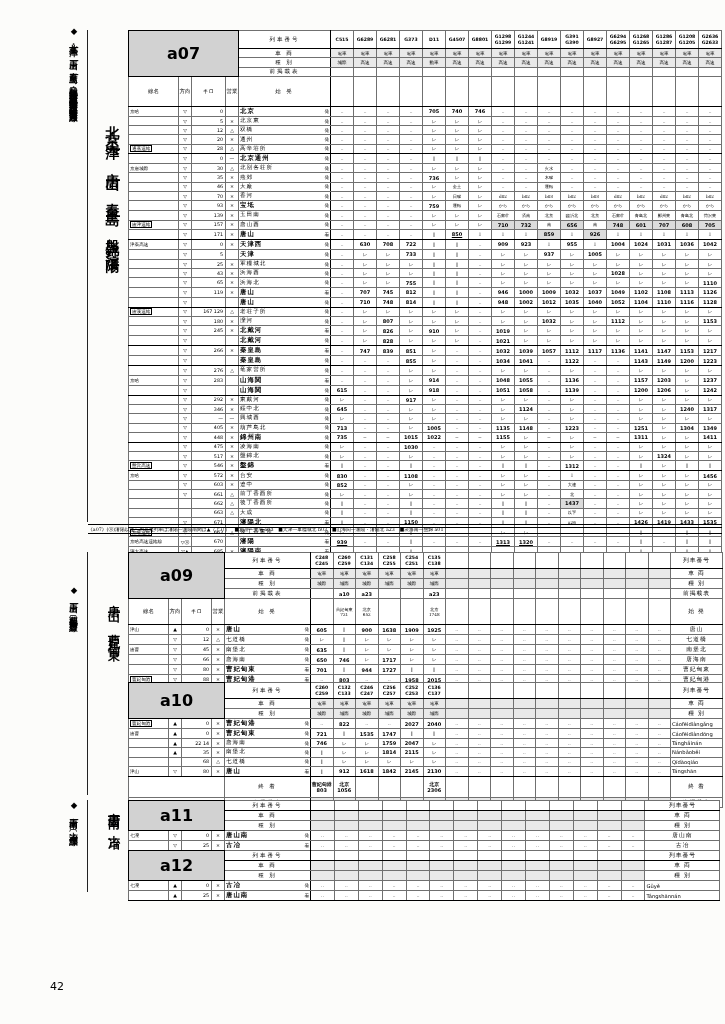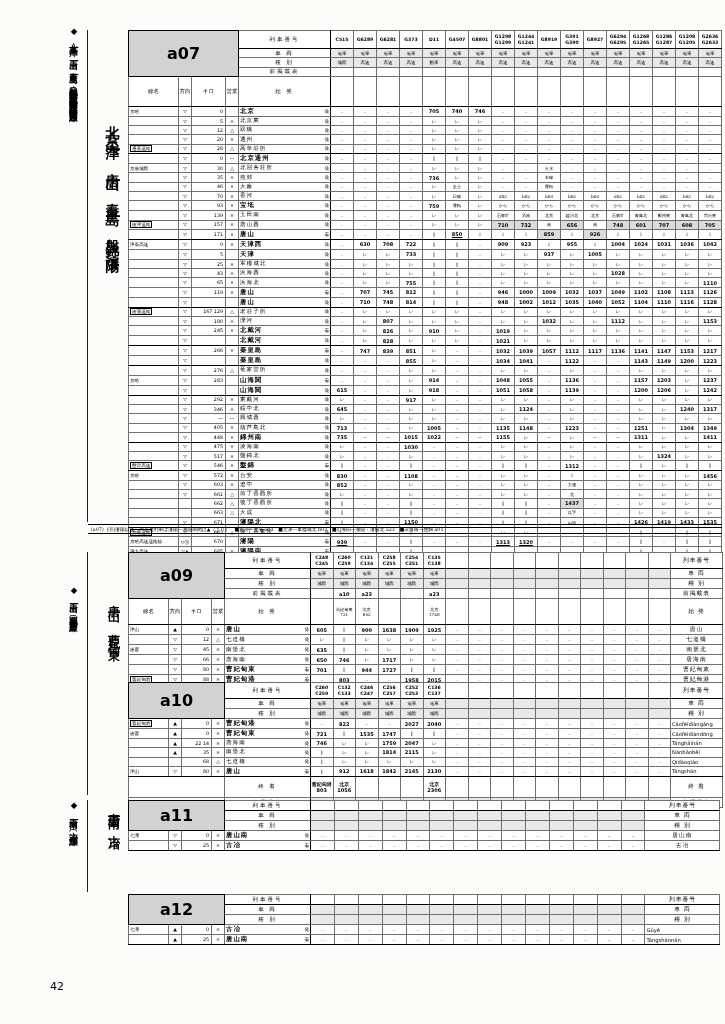--- a/index.html
+++ b/index.html
@@ -2073,21 +2073,21 @@
             <td class="sym">‥</td>
             <td class="sym">‥</td>
             <td class="sym">‥</td>
             <td class="sym">‥</td>
             <td class="sym">‥</td>
             <td class="rsta">古冶</td>
           </tr>
         </tbody>
       </table>
     </div>
-  <div class="sec" id="sec-a12" style="left:128px;top:894px;">
+  <div class="sec" id="sec-a12" style="left:128px;top:850px;">
       <table class="tt" style="width:591.5999999999999px">
         <colgroup>
           <col style="width:40px">
           <col style="width:13px">
           <col style="width:30px">
           <col style="width:13px">
           <col style="width:86px">
           <col style="width:23.9px">
           <col style="width:23.9px">
           <col style="width:23.9px">

